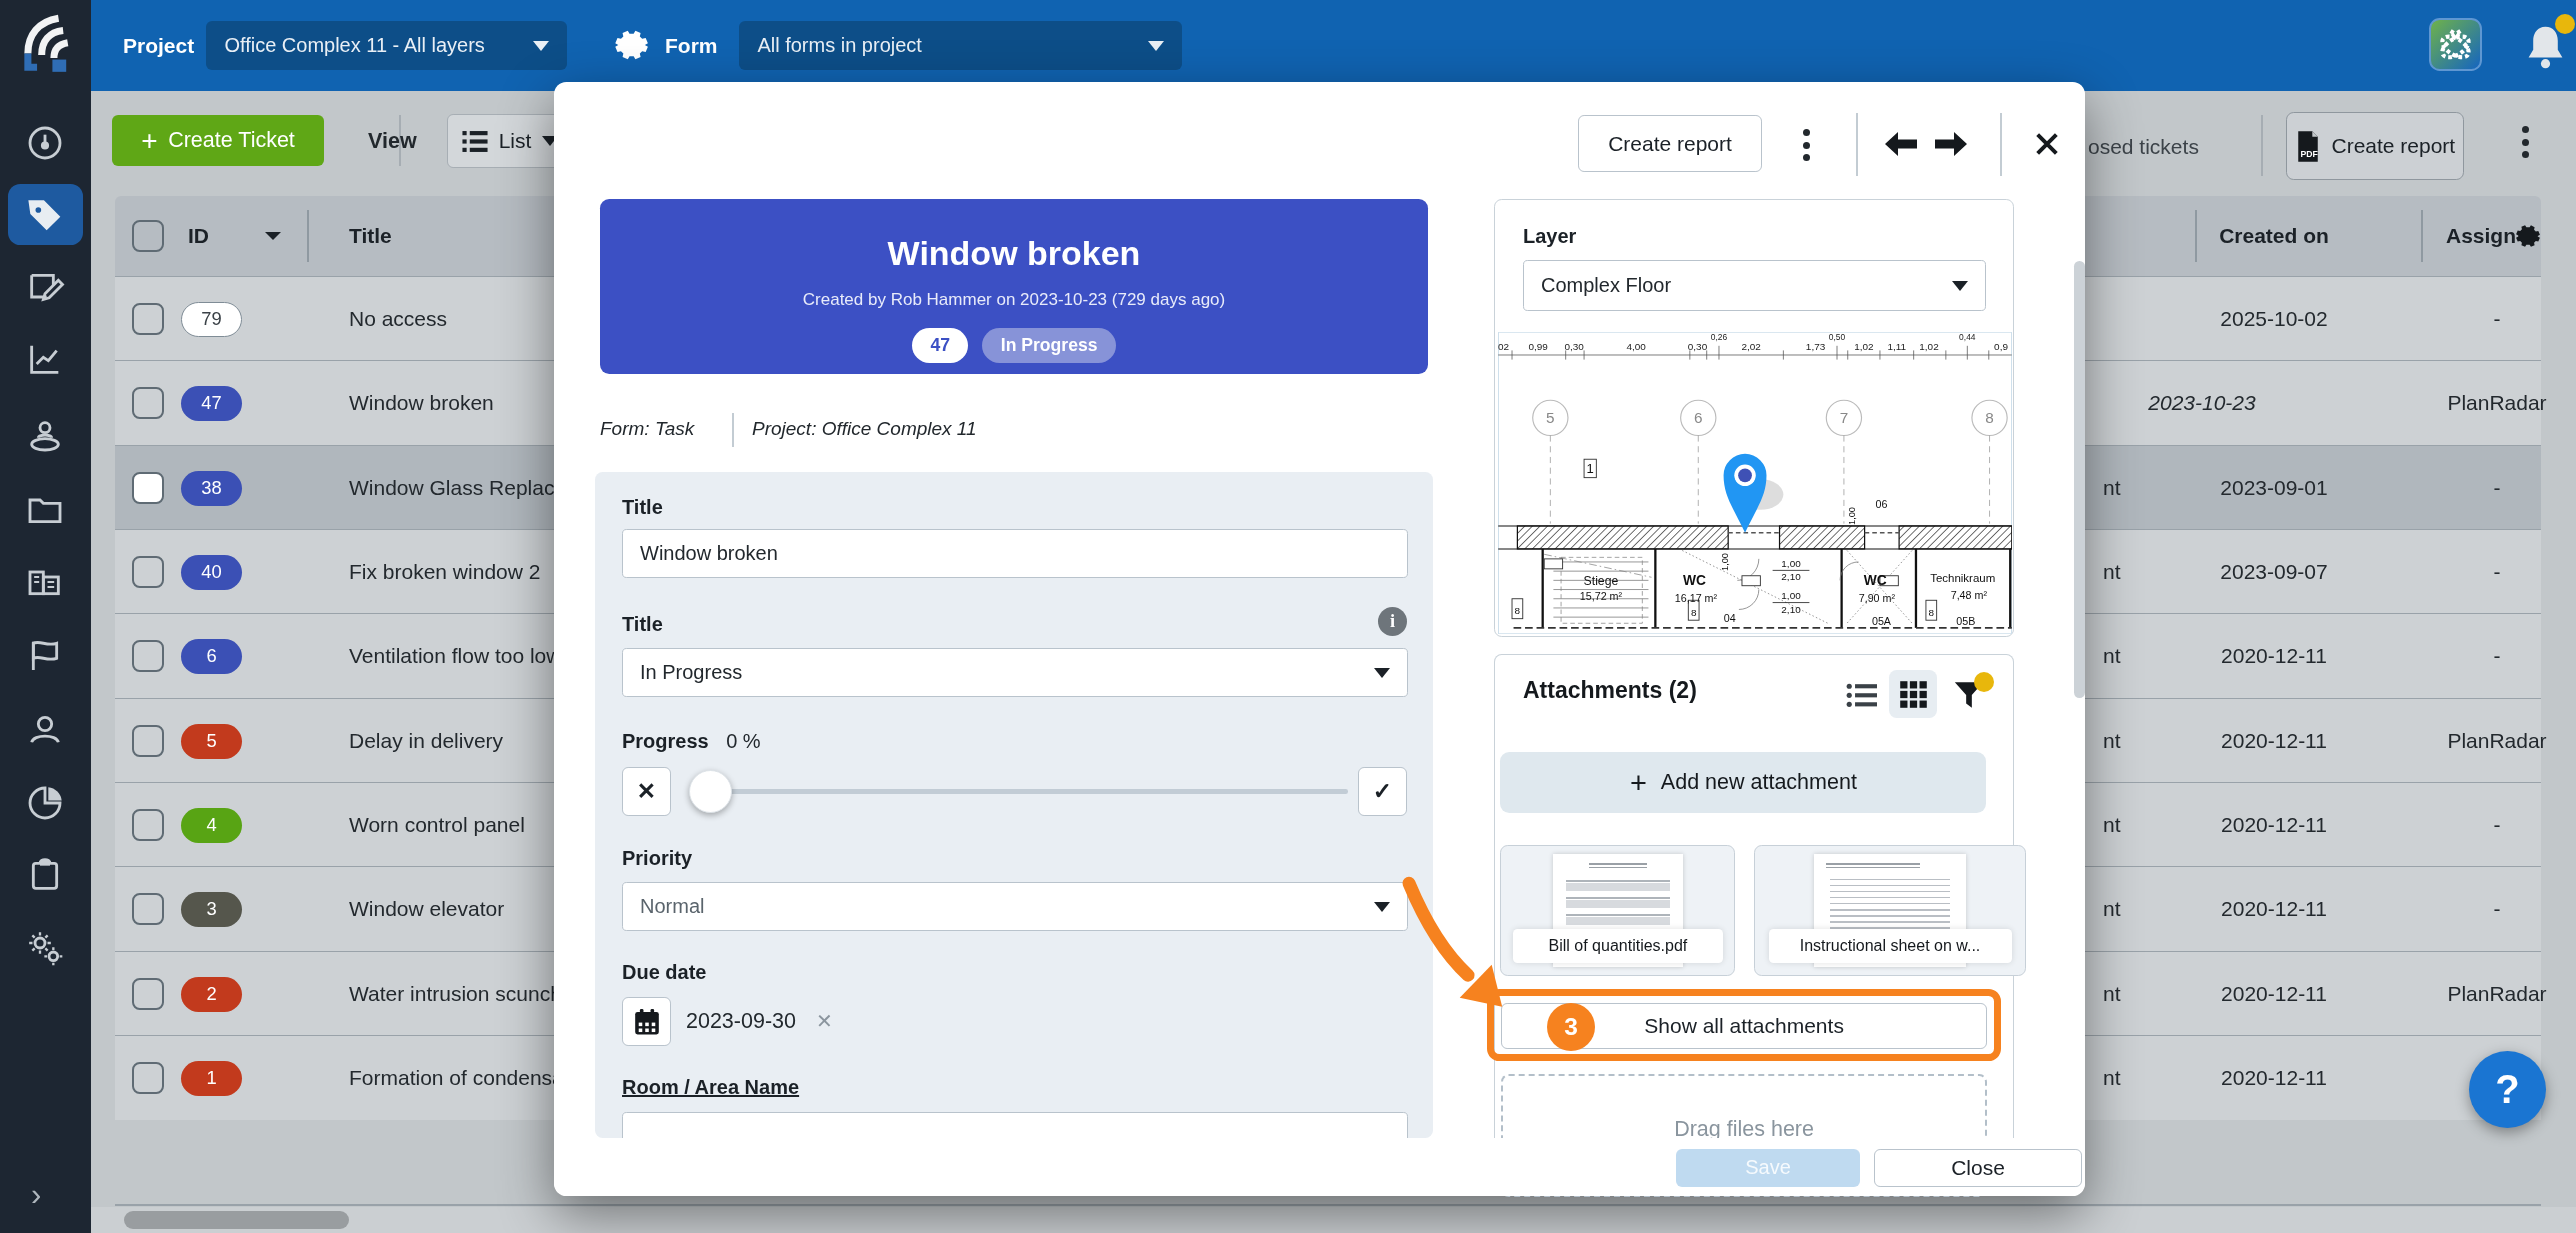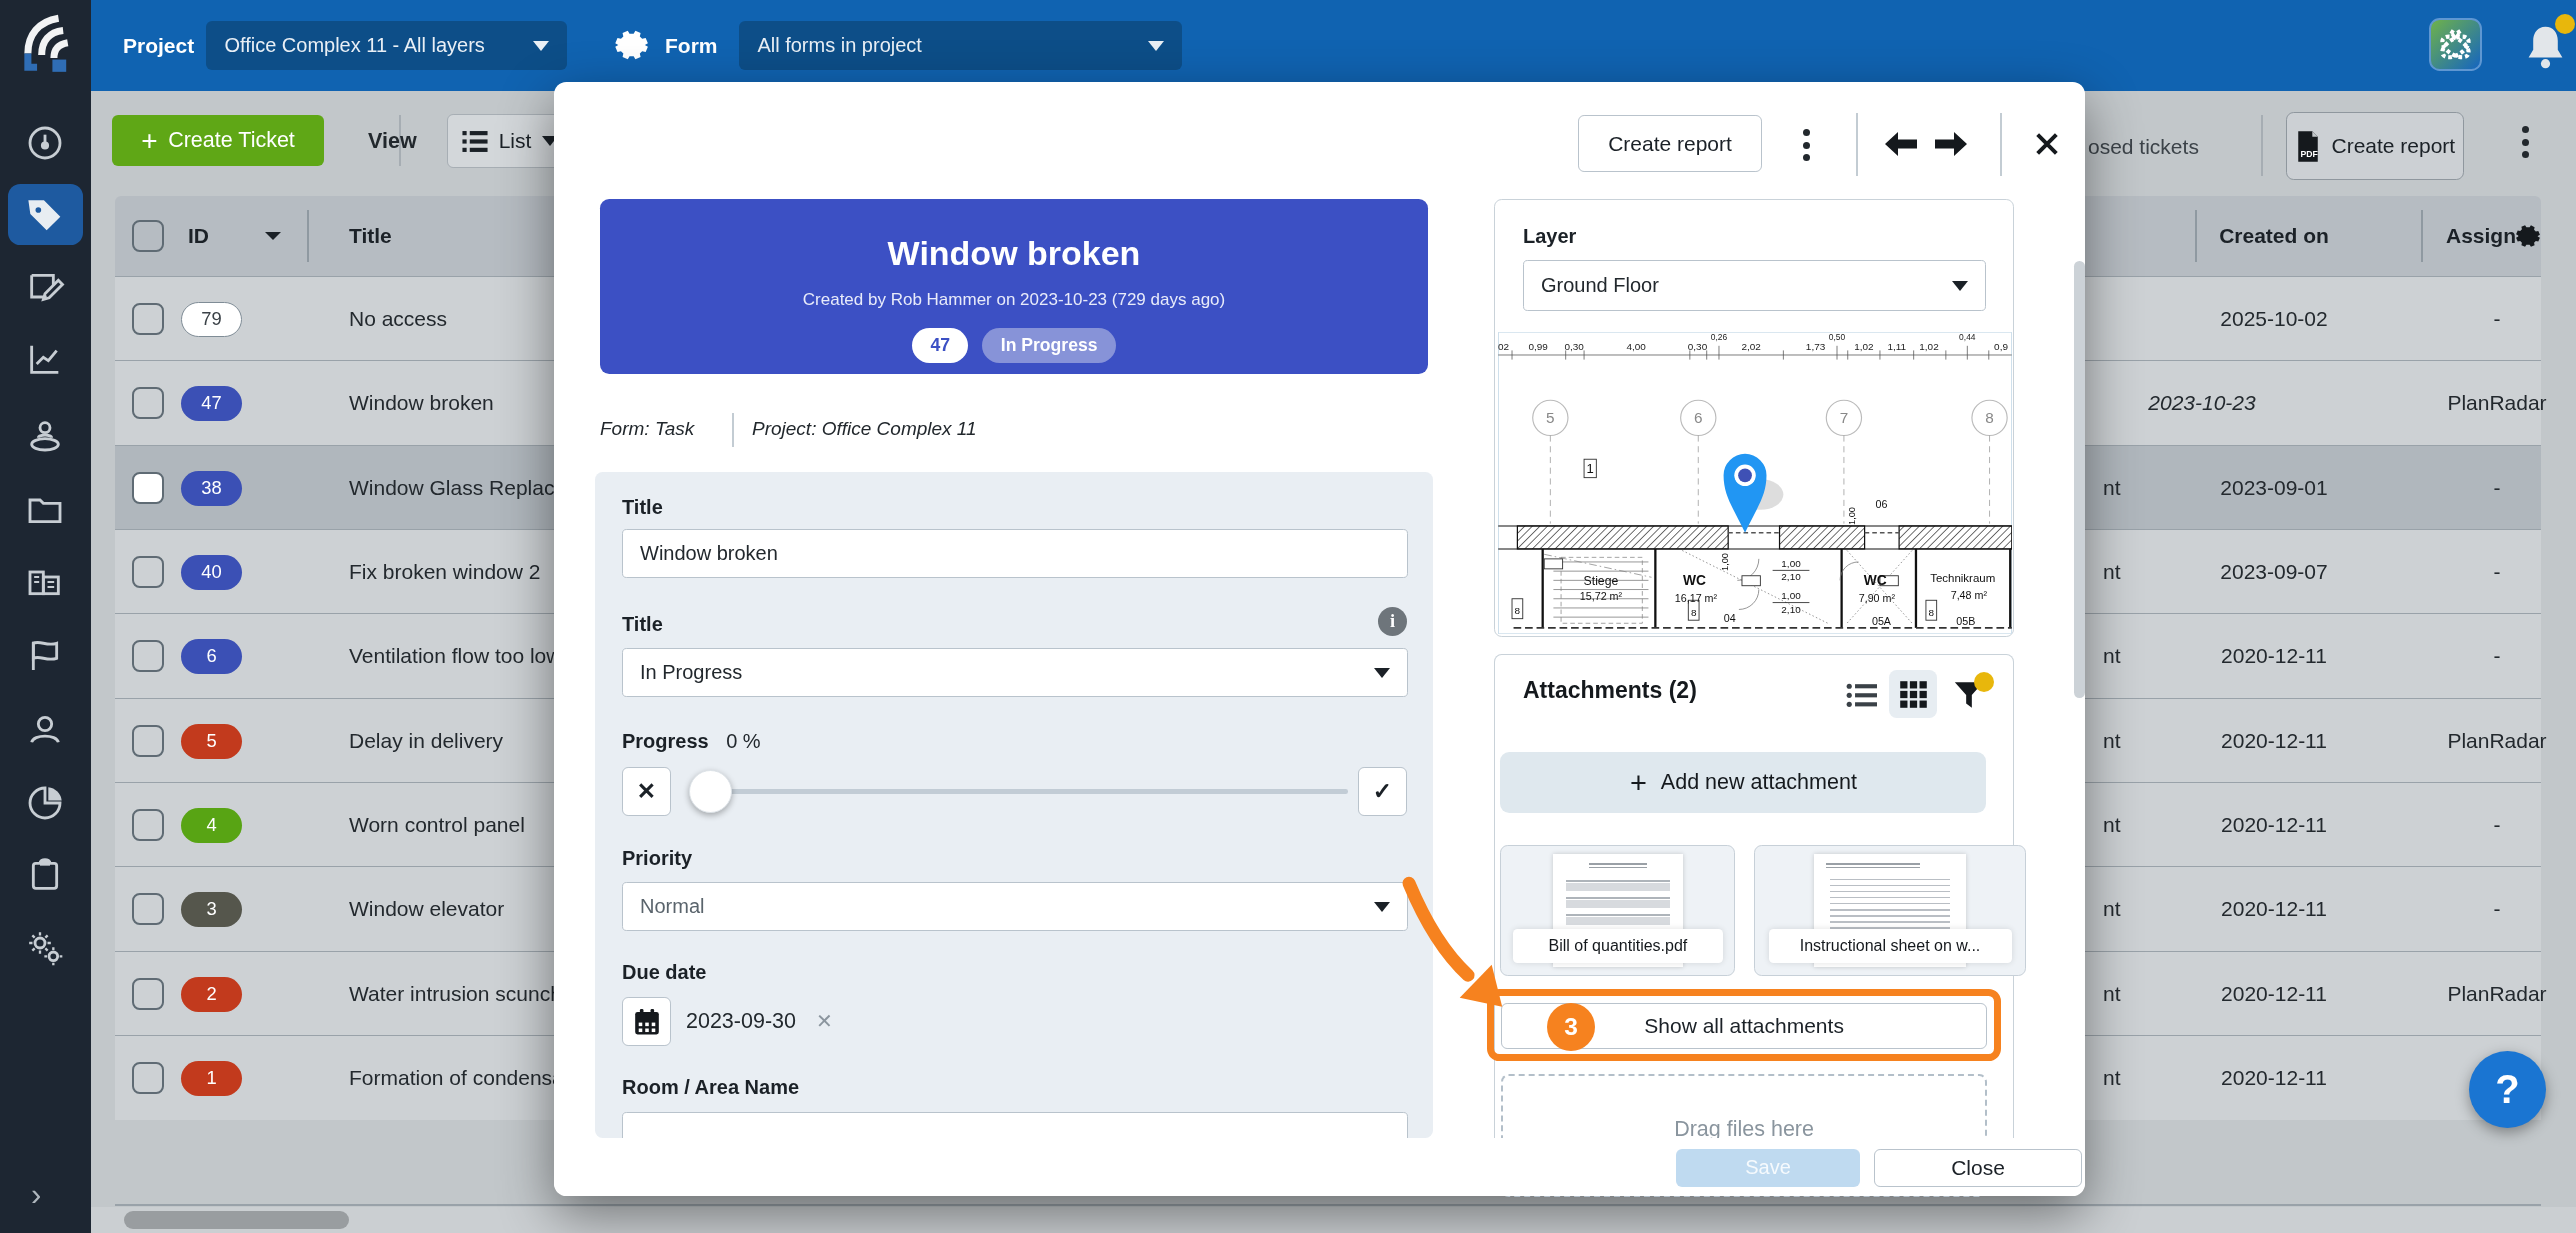--- a/index.html
+++ b/index.html
@@ -499,29 +499,29 @@
             <rect x="15" y="12" width="3" height="3"></rect>
       <rect x="4" y="17" width="3" height="3"></rect>
             <rect x="9.5" y="17" width="3" height="3"></rect>
             <rect x="15" y="17" width="3" height="3"></rect>
           </g>
         </svg>
     </div>
     <div class="abs" style="left:132px;top:927px;font-size:21.5px;color:#22282d;">2023-09-30</div>
     <div class="abs" style="left:262px;top:927px;font-size:20px;color:#8b959e;">✕</div>
 
-    <div class="abs flabel" style="left:68px;top:994px;">Room / Area Name</div>
+    <div class="abs flabel" style="left:68px;top:994px;text-decoration:underline;">Room / Area Name</div>
     <div class="abs input" style="left:68px;top:1030px;width:786px;height:49px;">
       <span></span>
     </div>
 
     <div class="abs rcard" style="left:940px;top:117px;width:520px;height:438px;">
       <div class="abs flabel" style="left:28px;top:24.5px;">Layer</div>
       <div class="abs input" style="left:28px;top:60px;width:463px;height:51px;">
-        <span>Ground Floor</span>
+        <span>Complex Floor</span>
         <span class="caret dark" style="margin-left:auto;"></span>
       </div>
 
       <svg class="abs" style="left:3.1px;top:132px;" width="514" height="302" viewBox="0 0 670 394">
         <defs>
           <pattern id="hatch" width="7" height="7" patternTransform="rotate(45)" patternUnits="userSpaceOnUse">
             <rect width="7" height="7" fill="#fff"></rect>
               <line x1="0" y1="0" x2="0" y2="7" stroke="#444" stroke-width="2"></line>
           </pattern>
         </defs>

